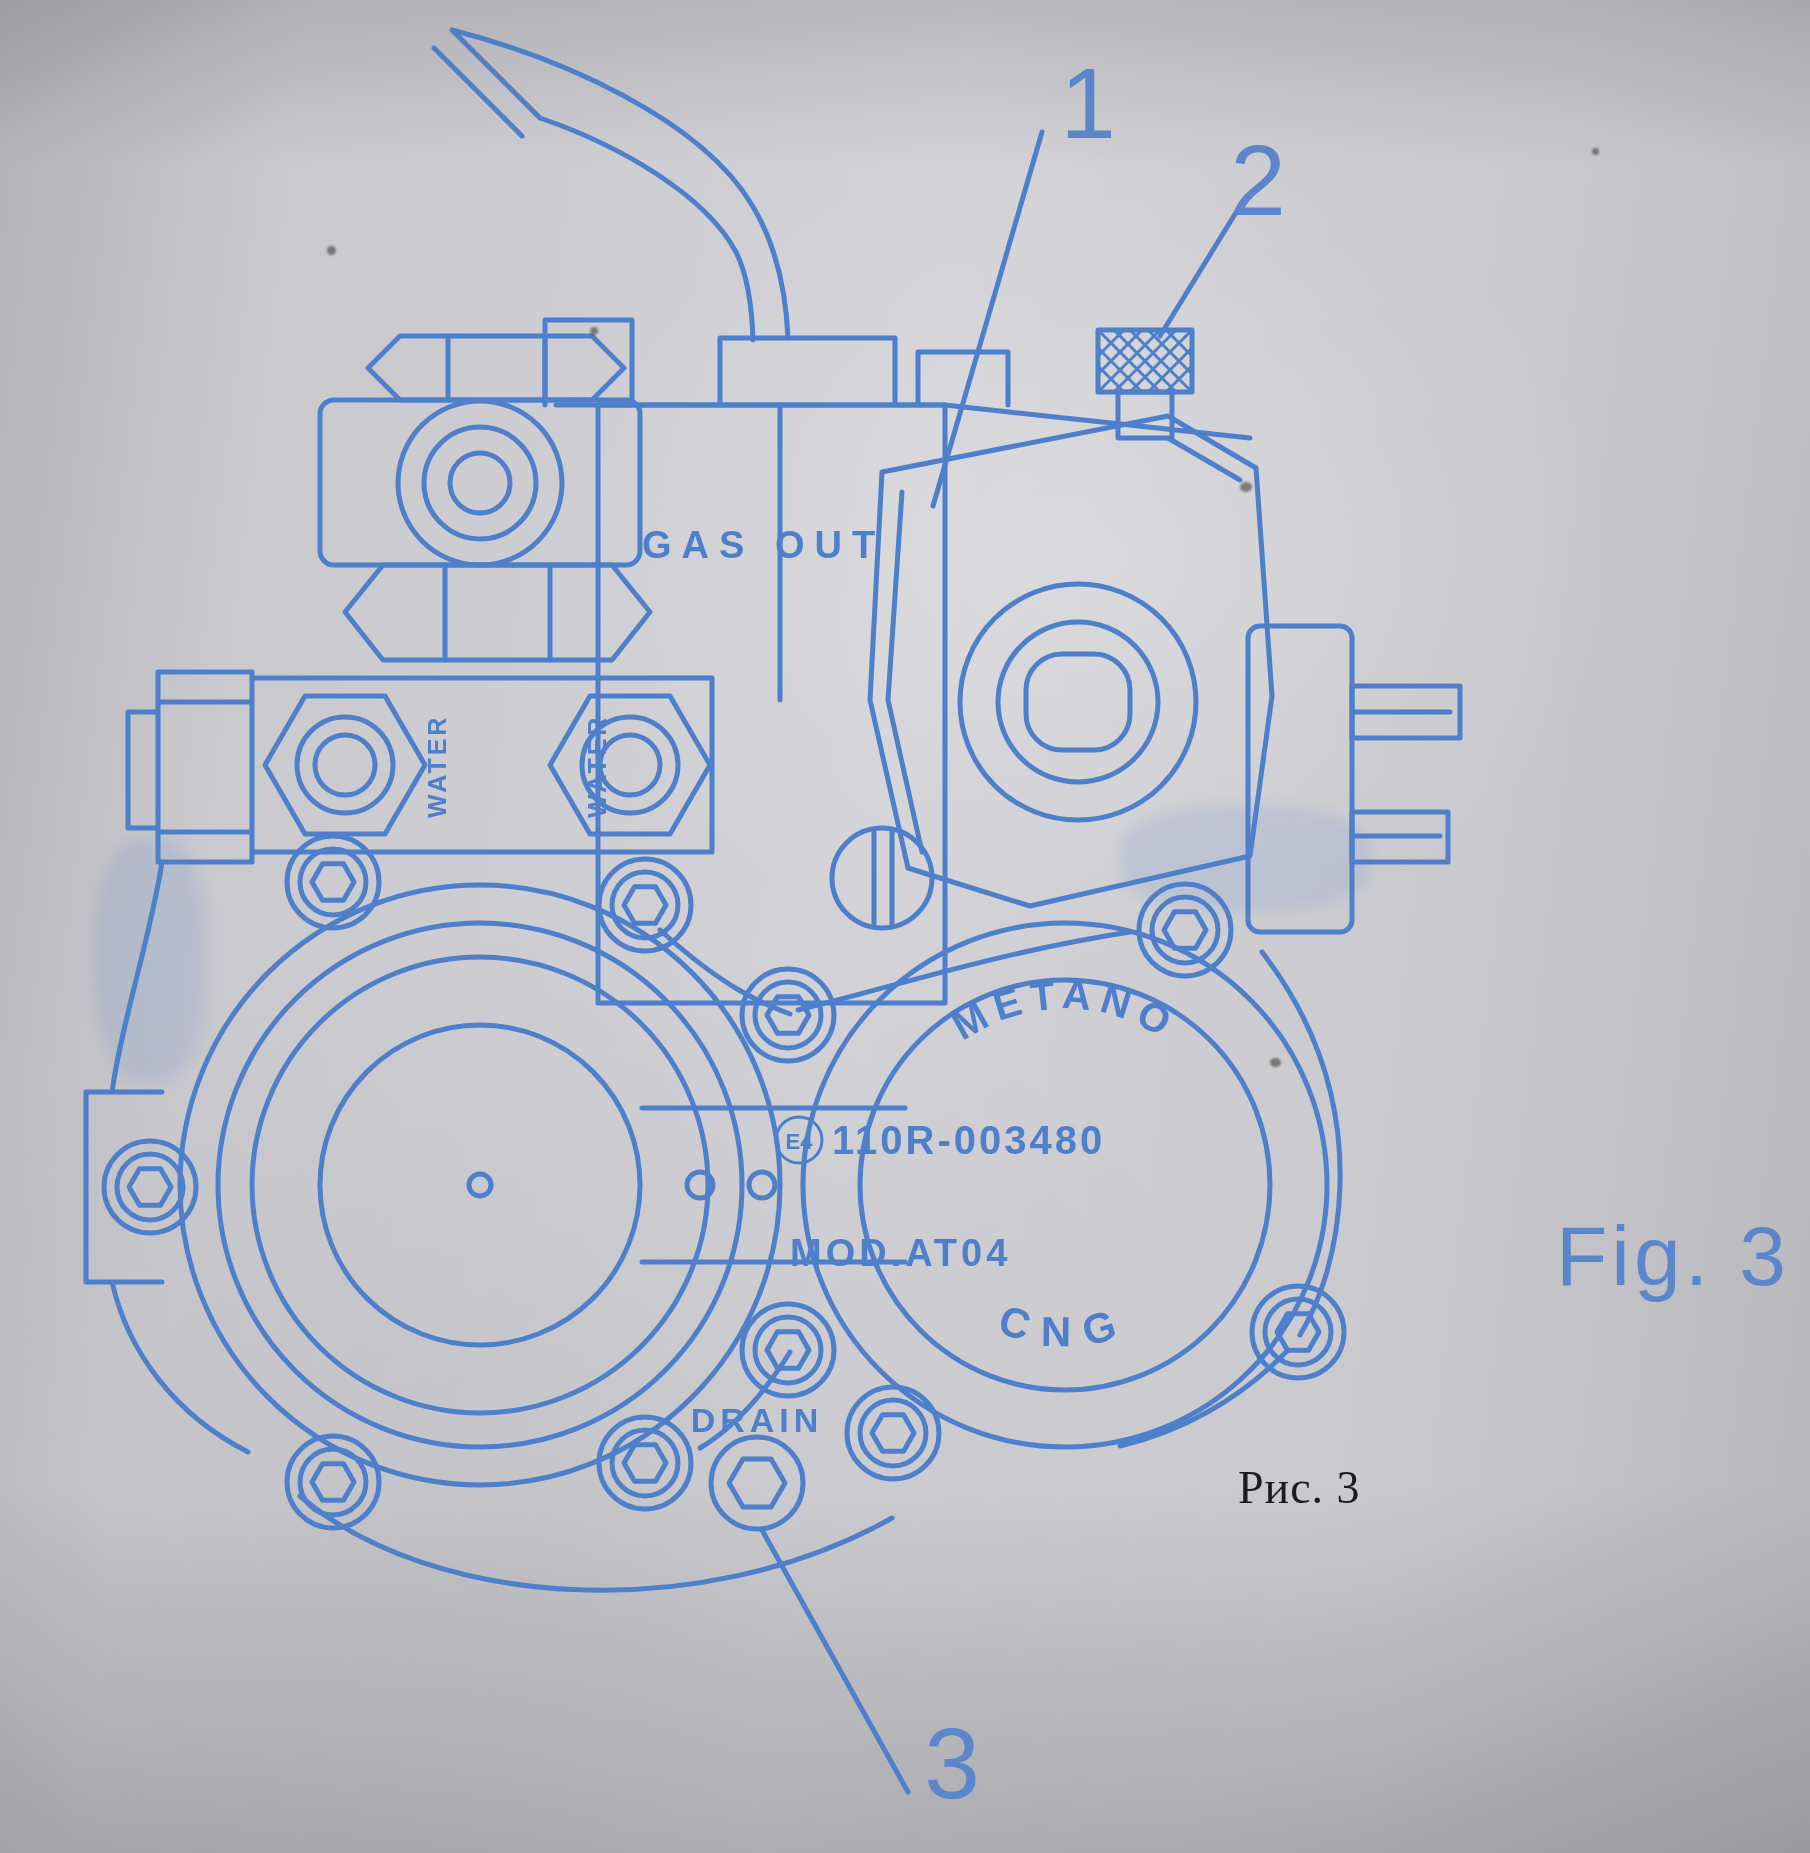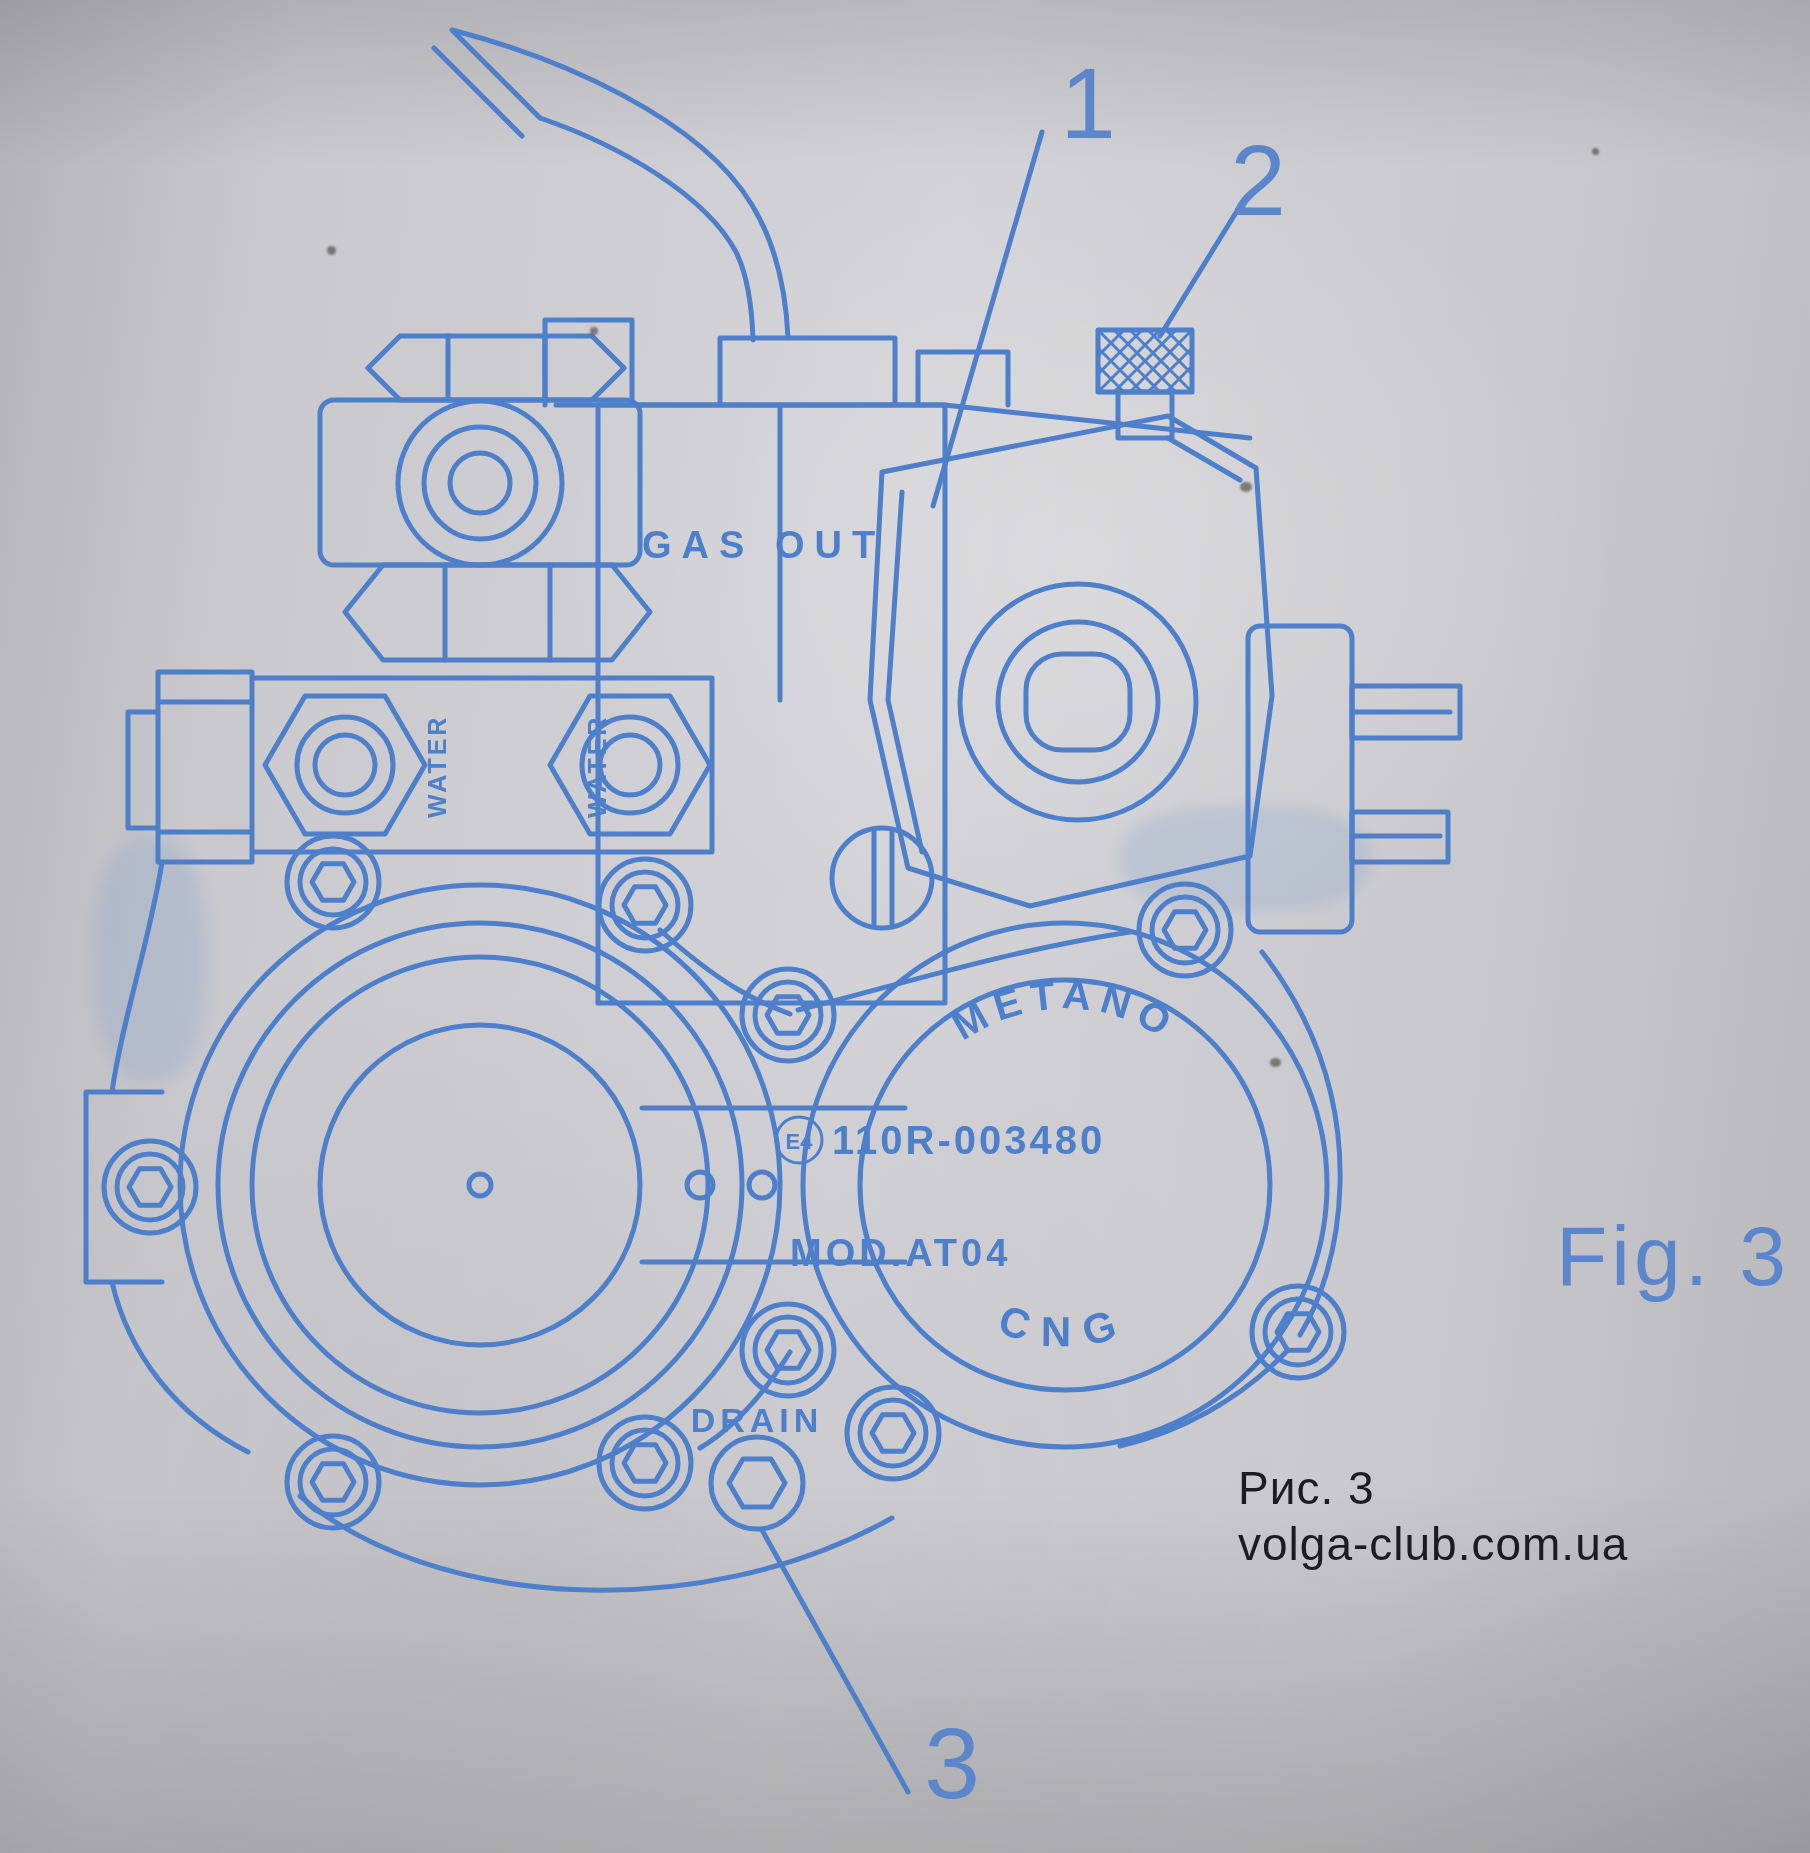--- a/index.html
+++ b/index.html
@@ -10,21 +10,21 @@
       radial-gradient(900px 700px at 60% 30%, rgba(255,255,255,0.22), rgba(255,255,255,0) 60%),
       radial-gradient(1400px 1100px at 30% 82%, rgba(0,0,0,0.05), rgba(0,0,0,0) 55%),
       linear-gradient(to bottom, rgba(0,0,0,0.12), rgba(0,0,0,0) 9%, rgba(0,0,0,0) 80%, rgba(0,0,0,0.16)),
       linear-gradient(97deg, #b2b2b7 0%, #c9c9ce 15%, #d3d3d7 48%, #c9c9cd 78%, #b7b7bc 100%);
   }
   svg.drawing { position:absolute; left:0; top:0; }
   .ink  { stroke:#4d7fca; fill:none; stroke-width:5; stroke-linecap:round; stroke-linejoin:round; }
   .thin { stroke-width:3; }
   .print { fill:#4d7fca; stroke:none; font-family:"Liberation Sans", sans-serif; font-weight:700; }
   .digit { fill:#5b86cc; stroke:none; font-family:"Liberation Sans", sans-serif; font-weight:400; }
-  .caption { position:absolute; left:1238px; top:1460px; font-size:46px; line-height:1.22; color:#1c1c1e; letter-spacing:1px; }
+  .caption { position:absolute; left:1238px; top:1460px; font-size:46px; line-height:1.22; color:#1c1c1e; letter-spacing:1px;font-family:Liberation Serif, serif; }
   .speck { position:absolute; background:rgba(55,48,38,0.55); border-radius:50%; filter:blur(1px); }
   .bleed { position:absolute; background:rgba(90,130,200,0.16); border-radius:40%; filter:blur(7px); }
 </style>
 </head>
 <body>
 
 <div class="stage">
 
   <svg class="drawing" width="1810" height="1853" viewBox="0 0 1810 1853">
 
@@ -174,21 +174,20 @@
       <text class="digit" x="1088" y="138" font-size="100" text-anchor="middle">1</text>
       <text class="digit" x="1258" y="215" font-size="100" text-anchor="middle">2</text>
       <text class="digit" x="952" y="1798" font-size="100" text-anchor="middle">3</text>
 
       <text class="digit" x="1556" y="1285" font-size="84" letter-spacing="4">Fig. 3</text>
     </g>
   </svg>
 
   <div class="caption">
     <div>Рис. 3</div>
-    <div>volga-club.com.ua</div>
   </div>
 
   <div class="speck" style="left:1240px; top:482px; width:12px; height:10px;"></div>
   <div class="speck" style="left:327px; top:246px; width:9px; height:9px;"></div>
   <div class="speck" style="left:590px; top:327px; width:8px; height:8px;"></div>
   <div class="speck" style="left:1270px; top:1058px; width:11px; height:9px;"></div>
   <div class="speck" style="left:1592px; top:148px; width:7px; height:7px;"></div>
   <div class="bleed" style="left:1120px; top:806px; width:250px; height:105px;"></div>
   <div class="bleed" style="left:96px; top:840px; width:110px; height:240px;"></div>
 

